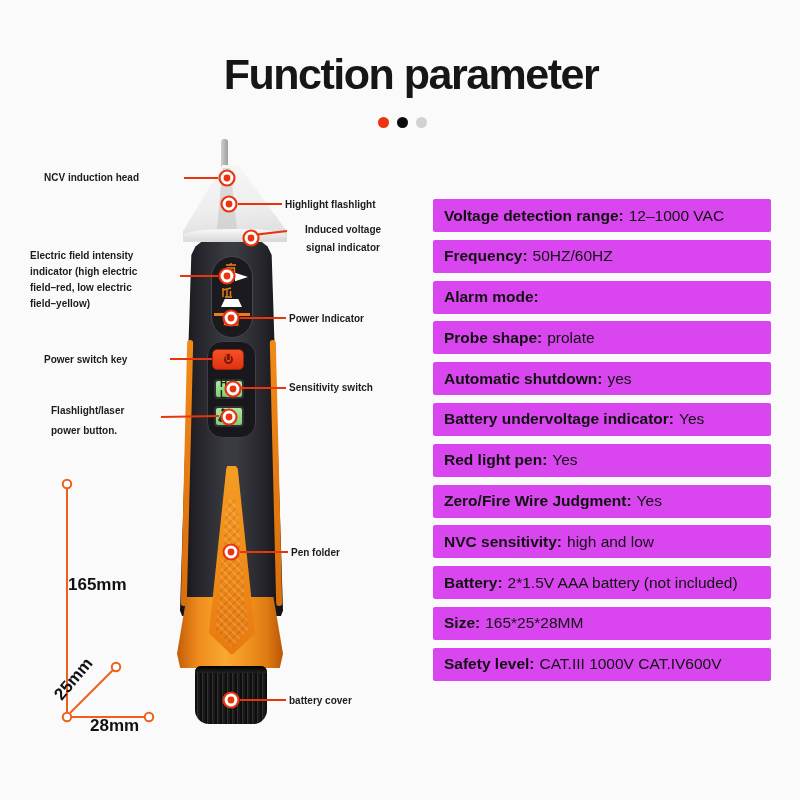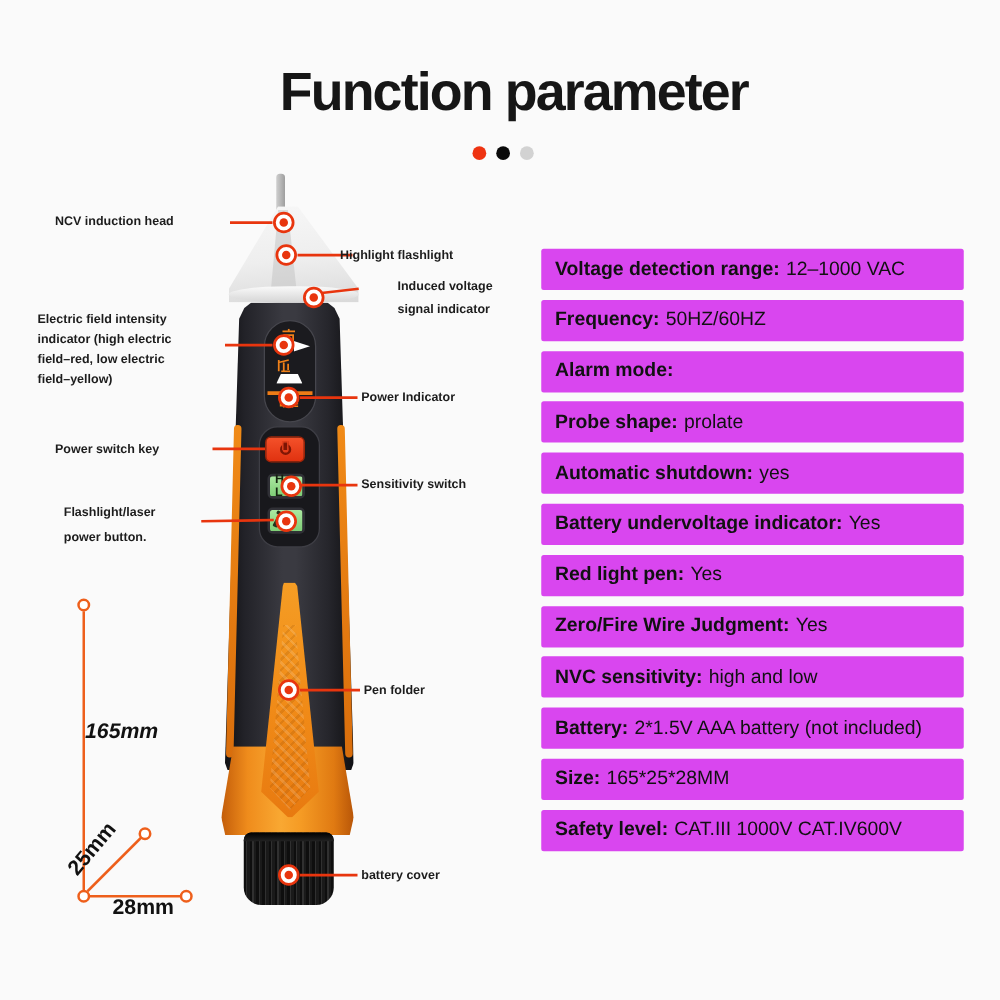--- a/index.html
+++ b/index.html
@@ -17,33 +17,33 @@
   .spec-row{height:33px;margin-bottom:7.8px;background:#d946ef;border-radius:2px;
             display:flex;align-items:center;padding-left:11px;box-sizing:border-box;
             font-size:15.5px;color:#111;white-space:nowrap;overflow:hidden;}
   .spec-label{font-weight:bold;}
   .spec-value{margin-left:5px;font-weight:normal;}
 
   
   .callout{position:absolute;font-size:10px;font-weight:600;color:#1c1c1c;
            line-height:16px;white-space:pre-line;}
   .c0{left:44px;top:170px;}
-  .c1{left:272px;top:197px;}
-  .c2{left:287px;top:221px;line-height:18px;width:112px;margin-left:31px;}
+  .c1{left:285px;top:197px;}
+  .c2{left:287px;top:221px;line-height:18px;text-align:center;width:112px;}
   .c3{left:30px;top:248px;line-height:16px;}
   .c4{left:289px;top:311px;}
   .c5{left:44px;top:352px;}
   .c6{left:289px;top:380px;}
   .c7{left:51px;top:401px;line-height:20px;}
   .c8{left:291px;top:545px;}
   .c9{left:289px;top:693px;}
 
   
   .dim{position:absolute;font-size:17px;font-weight:bold;color:#111;}
-  .d165{left:68px;top:575px;font-style:italic;}
+  .d165{left:68px;top:575px;}
   .d25{left:58px;top:688px;transform:rotate(-50deg);transform-origin:0 50%;}
   .d28{left:90px;top:716px;}
 
   
   .pen *{position:absolute;box-sizing:border-box;}
   .probe{left:221px;top:139px;width:7px;height:32px;border-radius:3px 3px 0 0;
          background:linear-gradient(90deg,#cfcfcf,#9e9e9e);}
   .cone{left:183px;top:165px;width:104px;height:77px;
         clip-path:polygon(38% 0,53% 0,100% 86%,100% 100%,0 100%,0 86%);
         background:linear-gradient(175deg,#f7f7f7 0%,#eeeeee 55%,#e3e3e3 80%,#d9d9d9 100%);}

